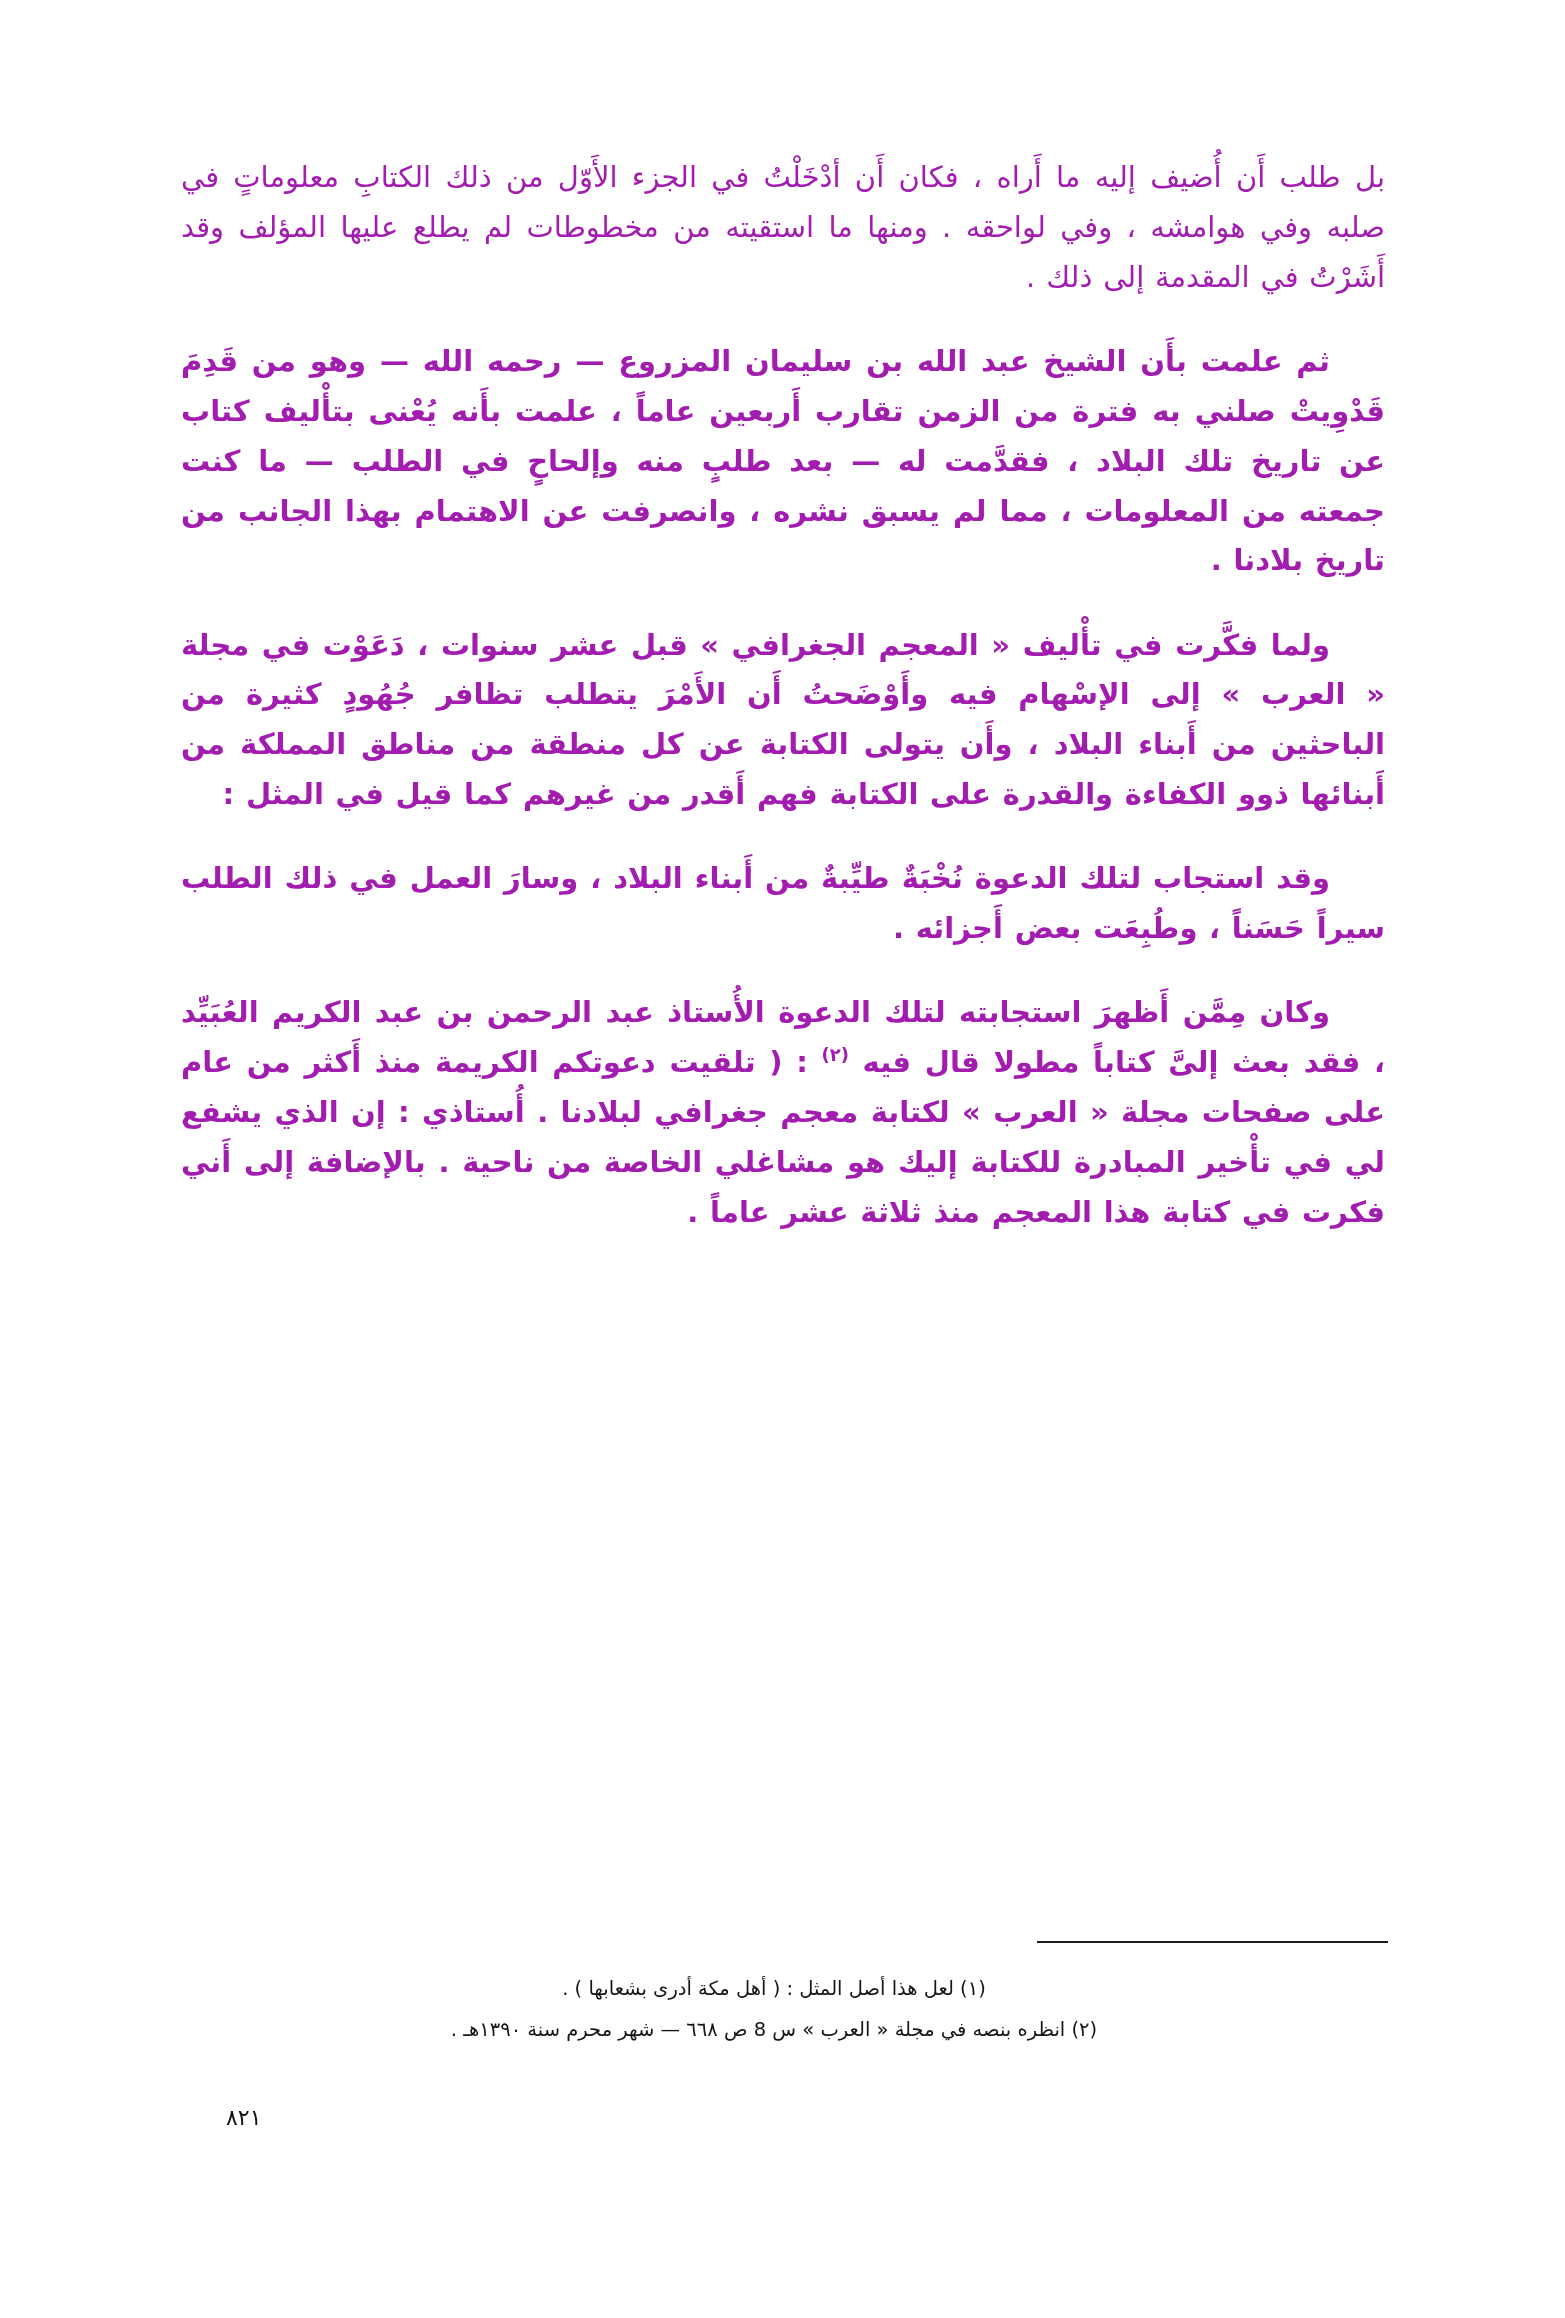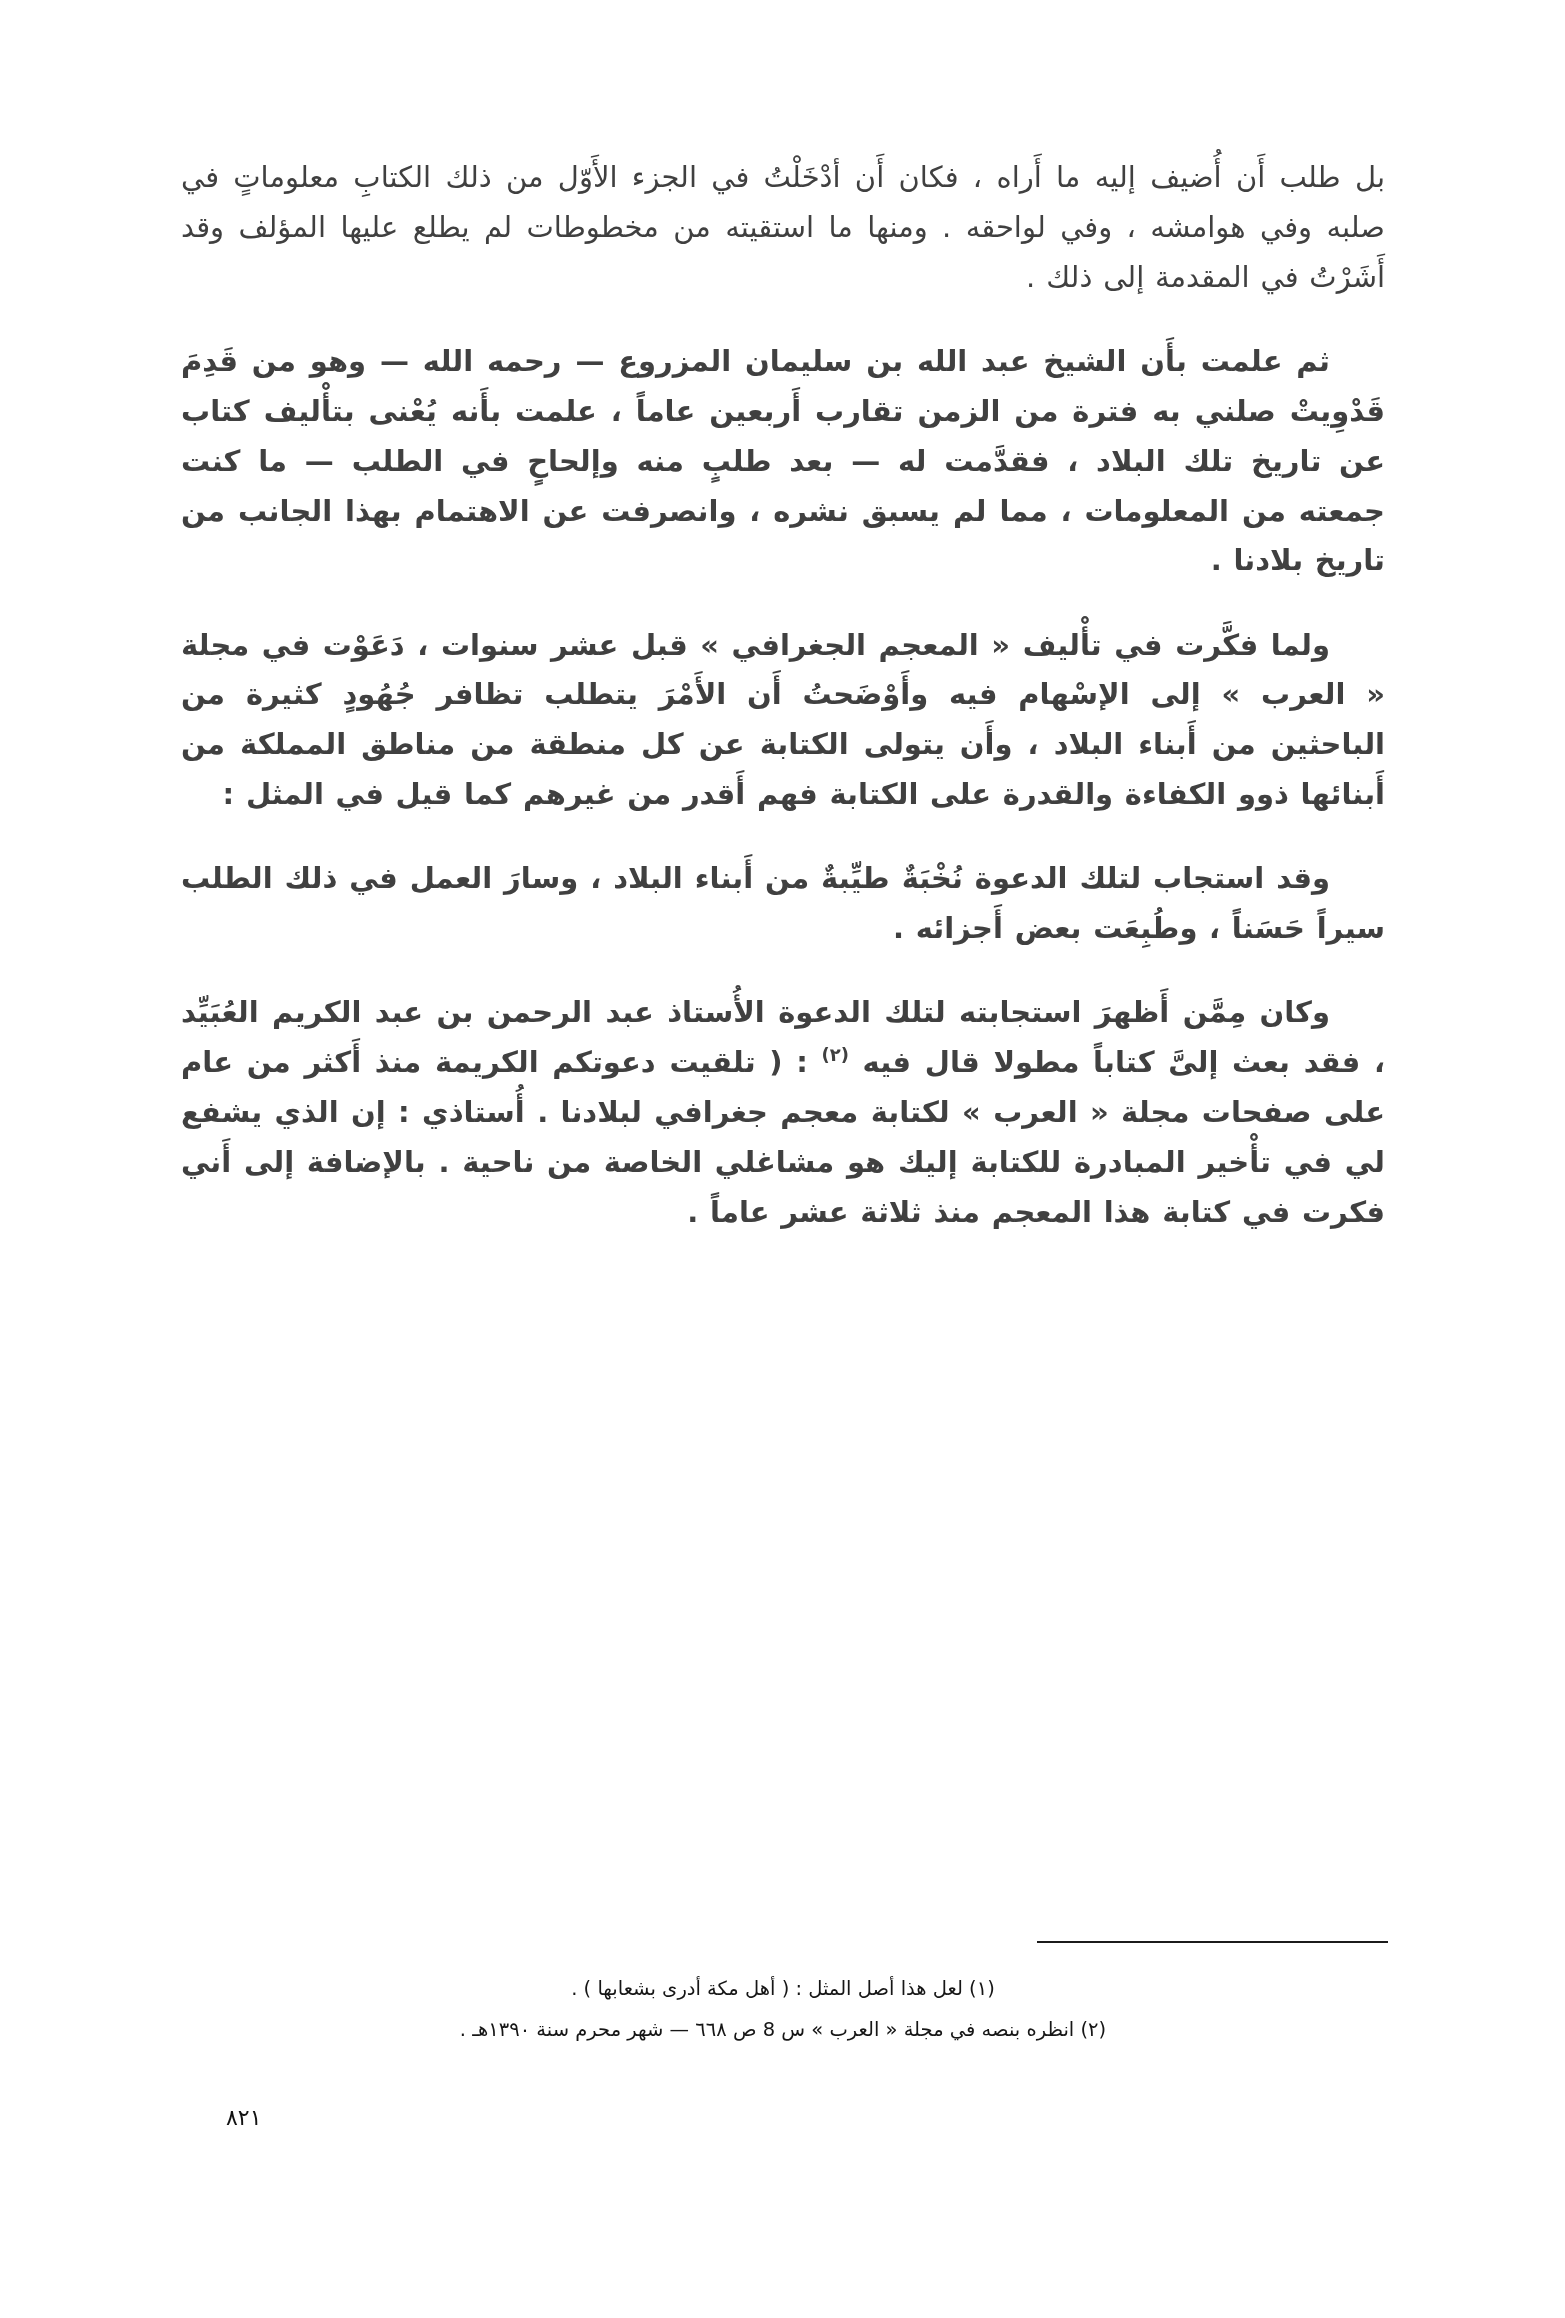--- a/index.html
+++ b/index.html
@@ -30,21 +30,21 @@
     width: 1204px;
   }
   .para {
     direction: rtl;
     text-align: justify;
     font-size: 29px;
     line-height: 1.72;
     letter-spacing: 0px;
     word-spacing: 1.6px;
     margin: 0 0 26.5px 0;
-    color: #404040;
+    color: #a21caf;
     font-family: "DejaVu Sans", sans-serif;
   }
   .para.indent {
     text-indent: 55px;
     font-weight: bold;
   }
   .para.centered {
     text-align: center;
   }
   .gap-sm { height: 7.8px; }
@@ -52,21 +52,21 @@
     position: absolute;
     left: 1037px;
     top: 1941px;
     width: 351px;
     height: 2.3px;
     background: #1b1b1b;
   }
   .footnotes {
     position: absolute;
     left: 181px;
-    right: 181px;
+    right: 190px;
     top: 1971px;
     width: 1204px;
     direction: rtl;
     text-align: center;
   }
   .footnote {
     font-size: 19.5px;
     line-height: 1.85;
     color: #161616;
     direction: rtl;

